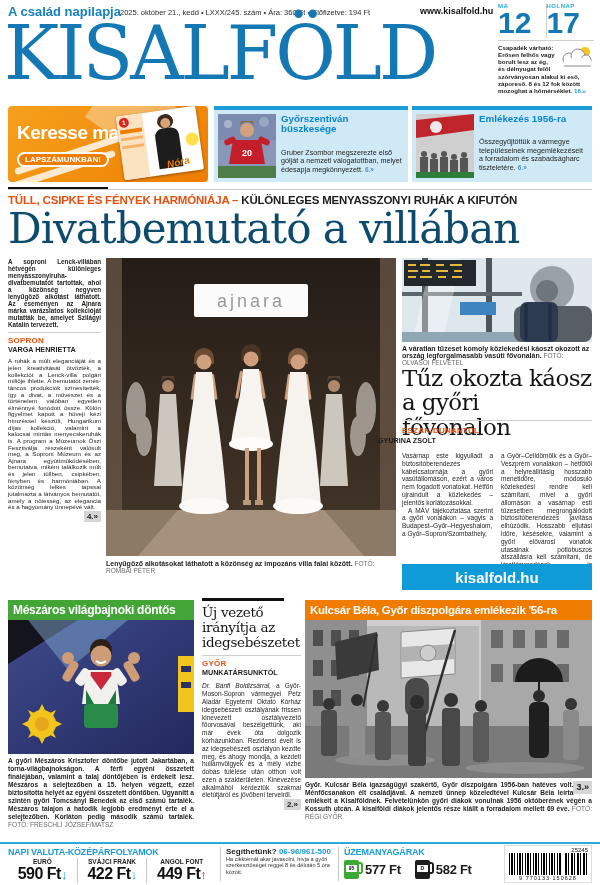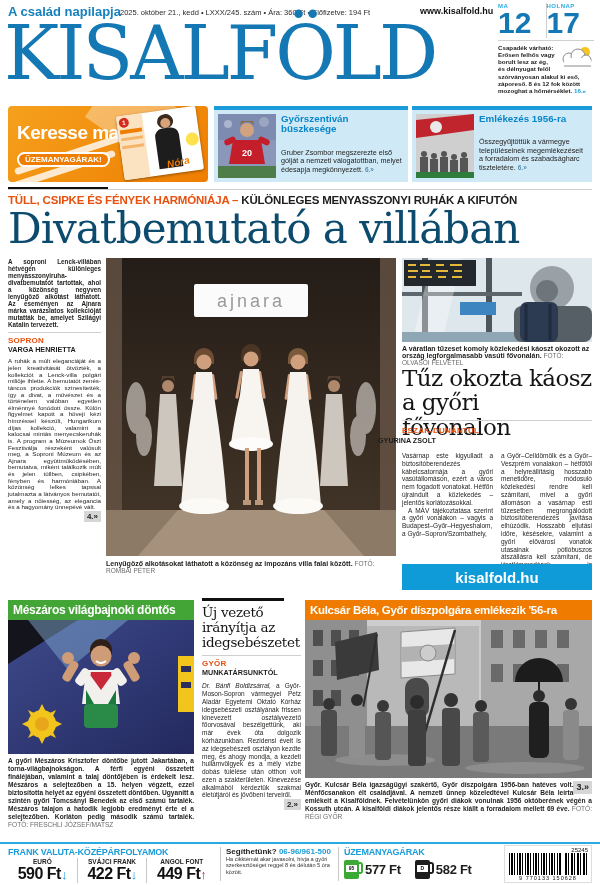--- a/index.html
+++ b/index.html
@@ -119,21 +119,21 @@
       <span>Csapadék várható: Erősen felhős vagy borult lesz az ég, és délnyugat felől szórványosan alakul ki eső, záporeső. 8 és 12 fok között mozoghat a hőmérséklet.</span>
       <span class="cyan">16.»</span>
     </div>
   </div>
 
   <div class="abs adbox" style="left:8px;top:106px;width:200px;height:76px">
     <div class="abs" style="left:86px;top:-18px;width:90px;height:60px;background:rgba(255,255,255,.35);transform:rotate(35deg)"></div>
     <div class="abs" style="left:4px;top:44px;width:120px;height:7px;background:rgba(255,255,255,.8);transform:rotate(-18deg);border-radius:4px"></div>
     <div class="abs" style="left:-10px;top:62px;width:120px;height:7px;background:rgba(255,255,255,.8);transform:rotate(-18deg);border-radius:4px"></div>
     <div class="abs ad-line1" style="left:9px;top:16px">Keresse mai</div>
-    <div class="abs" style="left:9px;top:42px"><span class="ad-pill">ÜZEMANYAGÁRAK!</span></div>
+    <div class="abs" style="left:9px;top:42px"><span class="ad-pill">LAPSZÁMUNKBAN!</span></div>
     <div class="abs mag" style="left:112px;top:5px">
       <div class="abs" style="left:0;top:0;width:26px;height:64px;background:#fbe3c2"></div>
       <div class="abs" style="left:2px;top:2px;width:10px;height:10px;border-radius:50%;background:#d52b1e;color:#fff;font-size:6px;font-weight:bold;text-align:center;line-height:10px">1</div>
       <div class="abs" style="left:2px;top:14px;width:22px;height:4px;background:#ef7d00"></div>
       <div class="abs" style="left:2px;top:22px;width:22px;height:3px;background:#f4b56a"></div>
       <div class="abs" style="left:2px;top:30px;width:22px;height:3px;background:#f4b56a"></div>
       <div class="abs" style="left:40px;top:4px;width:16px;height:14px;border-radius:50% 50% 45% 45%;background:#3a2a20"></div>
       <div class="abs" style="left:43px;top:8px;width:10px;height:10px;border-radius:50%;background:#d8a477"></div>
       <div class="abs" style="left:36px;top:18px;width:24px;height:40px;border-radius:8px 8px 0 0;background:#1d1d1d"></div>
       <div class="abs" style="left:66px;top:26px;width:13px;height:13px;border-radius:50%;background:#ffe14d"></div>
@@ -454,21 +454,21 @@
     </svg>
     <div class="boxcapt" style="margin-top:3px">
       <span class="chip" style="font-size:9px;line-height:13px">3.»</span>
       <span>Győr. Kulcsár Béla igazságügyi szakértő, Győr díszpolgára 1956-ban hatéves volt. Ménfőcsanakon élt családjával. A nemzeti ünnep közeledtével Kulcsár Béla leírta emlékeit a Kisalföldnek. Felvételünkön győri diákok vonulnak 1956 októberének végén a Kossuth utcán. A kisalföldi diákok jelentős része kiállt a forradalom mellett 69 éve.</span><span class="caption-credit"> FOTÓ: RÉGI GYŐR</span>
     </div>
   </div>
 
   <div class="abs footer-rule" style="left:0;top:842px;width:600px"></div>
 
   <div class="abs" style="left:8px;top:847px;width:208px">
-    <div class="ftitle">FRANK VALUTA-KÖZÉPÁRFOLYAMOK</div>
+    <div class="ftitle">NAPI VALUTA-KÖZÉPÁRFOLYAMOK</div>
     <div class="cur-row">
       <div class="cur-cell">
         <div class="cur-name">EURÓ</div>
         <div class="cur-val"><span>590 Ft</span><span class="arrow down">↓</span></div>
       </div>
       <div class="cur-cell">
         <div class="cur-name">SVÁJCI FRANK</div>
         <div class="cur-val"><span>422 Ft</span><span class="arrow down">↓</span></div>
       </div>
       <div class="cur-cell">

